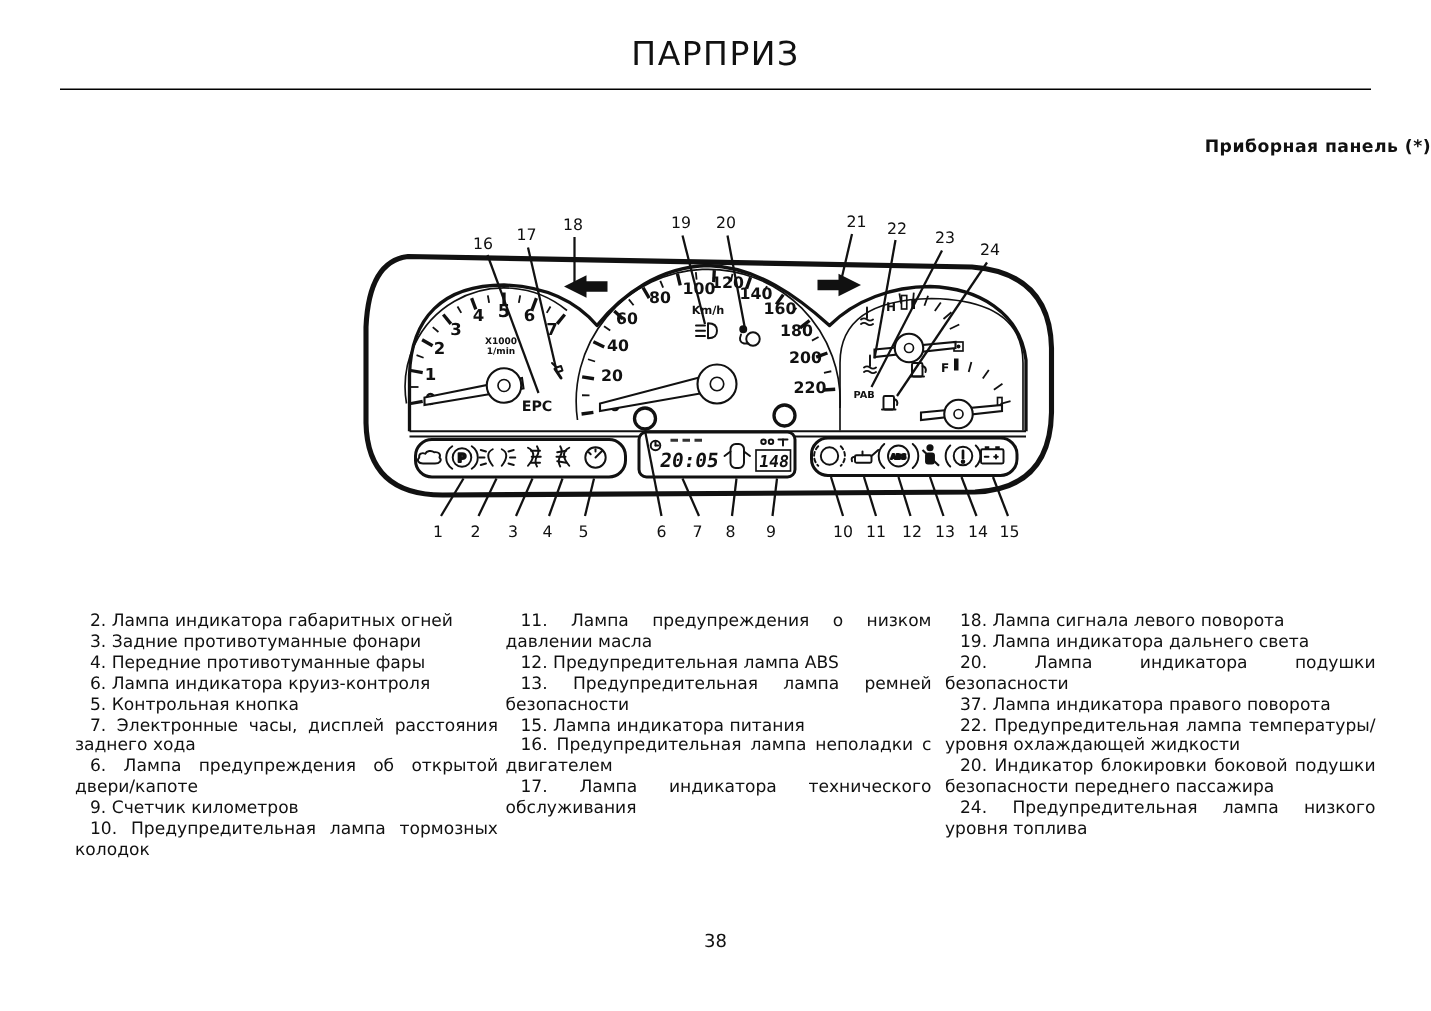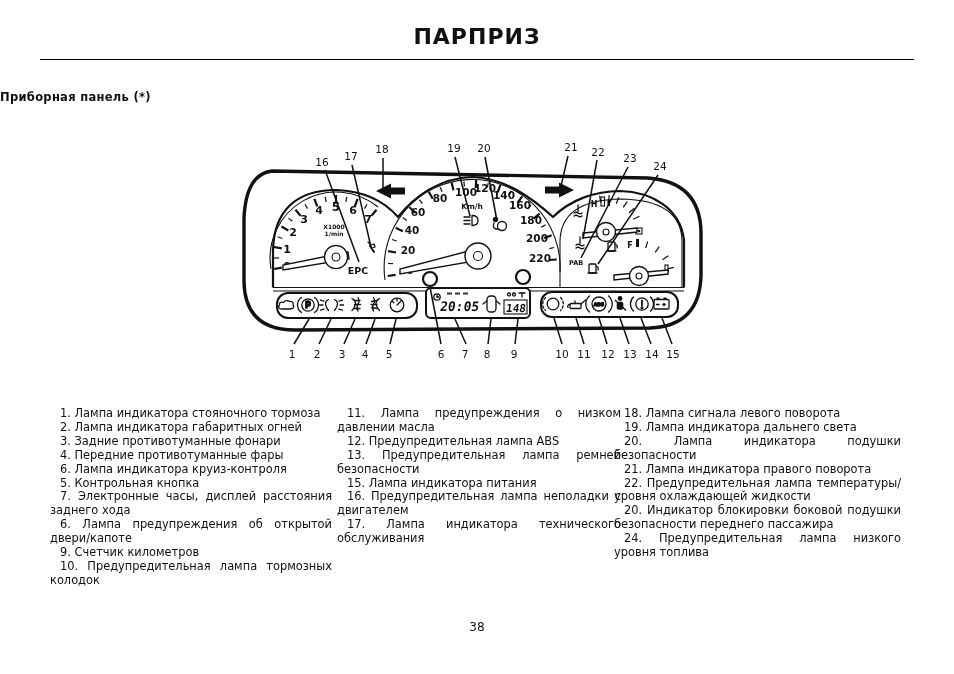--- a/index.html
+++ b/index.html
@@ -1,28 +1,28 @@
 <!DOCTYPE html>
 <html><head>
 <meta charset="utf-8">
 <style>
   html,body{margin:0;padding:0;}
   body{width:954px;height:674px;position:relative;background:#fff;color:#111;
        font-family:"DejaVu Sans",sans-serif;overflow:hidden;}
   .title{position:absolute;top:24px;left:0;width:100%;text-align:center;
-         font-size:22px;font-weight:bold;letter-spacing:1px;}
+         font-size:22px;font-weight:normal;letter-spacing:1px;}
   .rule{position:absolute;top:59px;left:40px;right:40px;border-top:1.6px solid #000;height:0;}
-  .subtitle{position:absolute;top:90px;left:0;width:100%;text-align:left;
+  .subtitle{position:absolute;top:90px;left:0;width:100%;text-align:right;
             font-size:11.5px;font-weight:bold;letter-spacing:.3px;}
   svg.cluster{position:absolute;left:230px;top:130px;}
   .legend{position:absolute;top:407px;font-size:11.4px;line-height:13.9px;text-align:justify;}
   .legend p{margin:0;text-indent:10px;}
   #col1{left:50px;width:282px;}
   #col2{left:337px;width:284px;}
-  #col3{left:614px;width:287px;}
+  #col3{left:630px;width:287px;}
   .pagenum{position:absolute;top:620px;left:0;width:100%;text-align:center;font-size:12px;}
   
   .s3{stroke:#111;stroke-width:3.4;fill:none;stroke-linejoin:round;}
   .s2{stroke:#111;stroke-width:2.2;fill:none;stroke-linejoin:round;}
   .s1{stroke:#111;stroke-width:1.1;fill:none;}
   .t{stroke:#111;stroke-width:2.2;}
   .tm{stroke:#111;stroke-width:1.2;}
   .cl{stroke:#111;stroke-width:1.5;}
   .ik{stroke:#111;stroke-width:1.3;fill:none;stroke-linecap:round;stroke-linejoin:round;}
   .nd{fill:#fff;stroke:#111;stroke-width:1.4;}
@@ -383,21 +383,20 @@
     <text class="ctr" x="562" y="358">10</text>
     <text class="ctr" x="584" y="358">11</text>
     <text class="ctr" x="608" y="358">12</text>
     <text class="ctr" x="630" y="358">13</text>
     <text class="ctr" x="652" y="358">14</text>
     <text class="ctr" x="673" y="358">15</text>
   </g>
 </svg>
 
 <div class="legend" id="col1">
-  <p>1.  Лампа индикатора стояночного тормоза</p>
   <p>2.  Лампа индикатора габаритных огней</p>
   <p>3.  Задние противотуманные фонари</p>
   <p>4.  Передние противотуманные фары</p>
   <p>6.  Лампа индикатора круиз-контроля</p>
   <p>5.  Контрольная кнопка</p>
   <p>7.  Электронные часы, дисплей расстояния заднего хода</p>
   <p>6.  Лампа предупреждения об открытой двери/капоте</p>
   <p>9.  Счетчик километров</p>
   <p>10. Предупредительная лампа тормозных колодок</p>
 </div>
@@ -406,19 +405,19 @@
   <p>12. Предупредительная лампа ABS</p>
   <p>13. Предупредительная лампа ремней безопасности</p>
   <p>15. Лампа индикатора питания</p>
   <p>16. Предупредительная лампа неполадки с двигателем</p>
   <p>17. Лампа индикатора технического обслуживания</p>
 </div>
 <div class="legend" id="col3">
   <p>18. Лампа сигнала левого поворота</p>
   <p>19. Лампа индикатора дальнего света</p>
   <p>20. Лампа индикатора подушки безопасности</p>
-  <p>21. Лампа индикатора правого поворота</p>
+  <p>37. Лампа индикатора правого поворота</p>
   <p>22. Предупредительная лампа температуры/уровня охлаждающей жидкости</p>
   <p>20. Индикатор блокировки боковой подушки безопасности переднего пассажира</p>
   <p>24. Предупредительная лампа низкого уровня топлива</p>
 </div>
 
 <div class="pagenum">38</div>
 
 </body></html>

